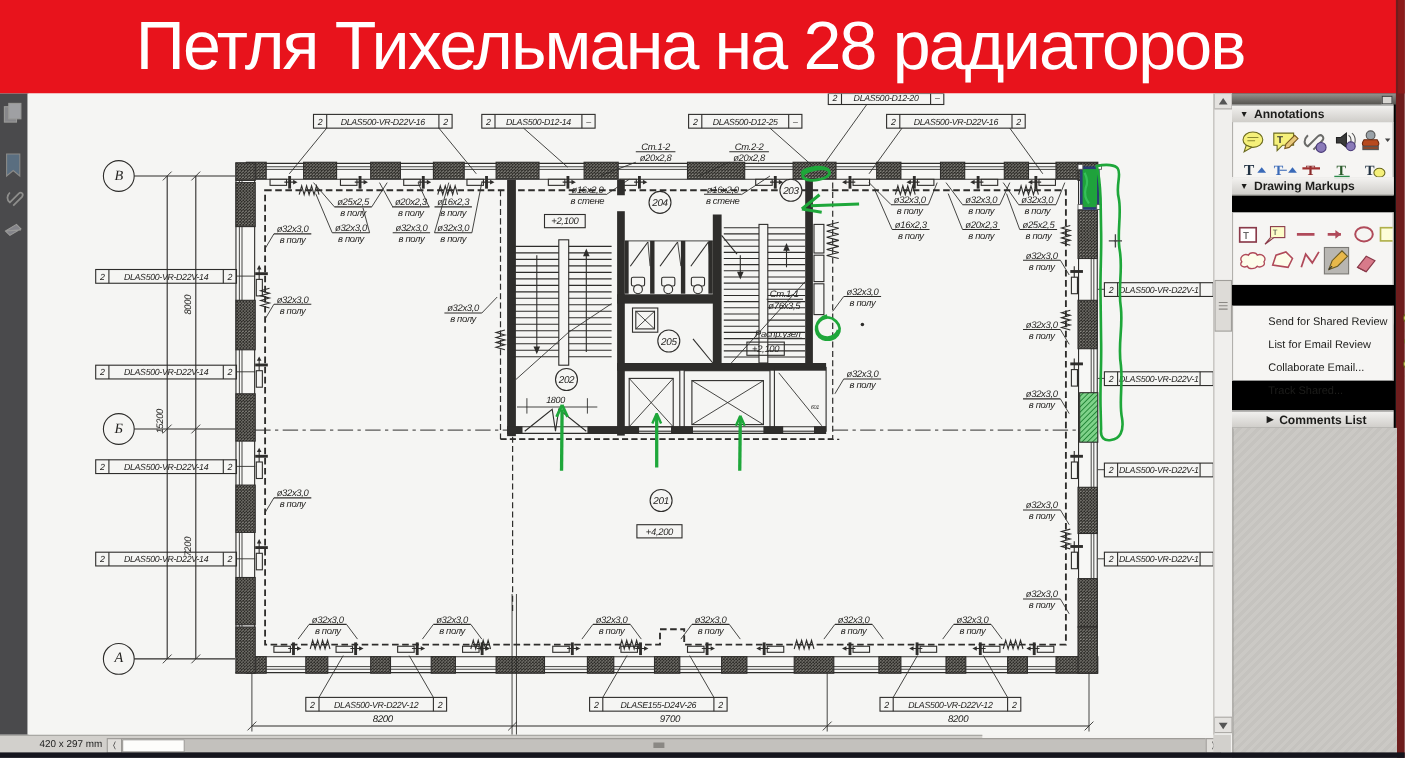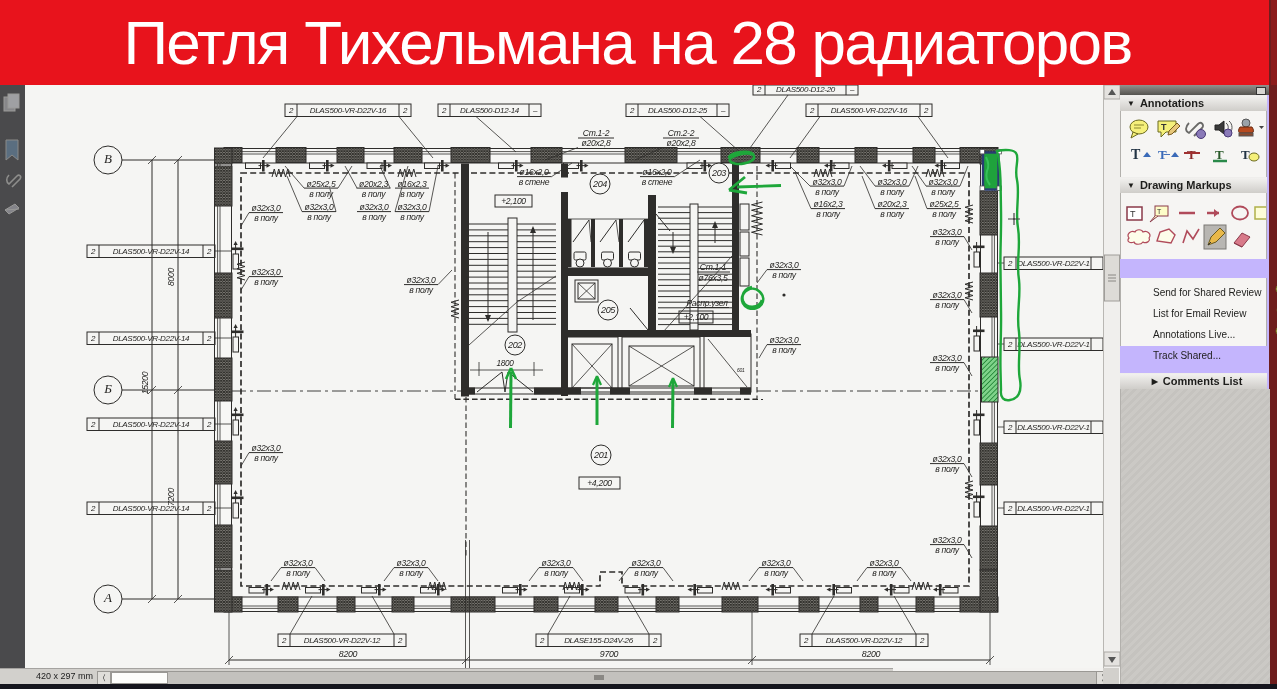--- a/index.html
+++ b/index.html
@@ -1,20 +1,20 @@
 <!DOCTYPE html>
 <html><head><meta charset="utf-8">
 <style>
 html,body{margin:0;padding:0;width:1277px;height:689px;overflow:hidden;background:#f4f3f1;font-family:"Liberation Sans",sans-serif;}
 #banner{position:absolute;left:0;top:0;width:1271px;height:85px;background:#e8131c;color:#fff;
  text-align:center;line-height:86px;font-size:62px;letter-spacing:-1.7px;padding-right:16px;box-sizing:border-box;}
 #sidebar{position:absolute;left:0;top:85px;width:25px;height:583px;background:#4a4a4c;border-right:1px solid #6a6a6c;}
 #paper{position:absolute;left:25px;top:85px;width:1078px;height:583px;background:#f5f5f3;}
 #vscroll{position:absolute;left:1103px;top:85px;width:16px;height:583px;background:#f0efed;border-left:1px solid #b9b7b3;border-right:1px solid #b9b7b3;}
-#panel{position:absolute;left:1120px;top:85px;width:149px;height:604px;background:#c4b5fd;}
+#panel{position:absolute;left:1120px;top:85px;width:149px;height:604px;background:#000000;}
 #rborder{position:absolute;left:1269px;top:0;width:8px;height:689px;background:#6e1d1d;}
 #rborder2{position:absolute;left:1271px;top:0;width:6px;height:85px;background:#8c1b1b;}
 #statusbar{position:absolute;left:0;top:668px;width:893px;height:16px;background:#d2d0cc;border-top:1px solid #a5a3a0;}
 #bottomstrip{position:absolute;left:0;top:684px;width:1277px;height:5px;background:#15151d;}
 .hdr{position:absolute;left:0;width:147px;height:15px;background:linear-gradient(#f2f1ef,#cfcdc9);border-top:1px solid #efeeec;border-bottom:1px solid #96948f;font-size:11px;font-weight:bold;color:#1d1d1b;line-height:15px;}
 .hdr span.tri{display:inline-block;margin:0 5px 0 7px;font-size:8px;vertical-align:1px;}
 .cont{position:absolute;left:0;width:145px;background:#f6f5f3;border-left:1px solid #b2b0ac;border-right:1px solid #b2b0ac;}
 .rvw{position:absolute;left:32px;font-size:10px;color:#1d1d1b;white-space:nowrap;}
 svg text.cad{font-family:"Liberation Sans",sans-serif;font-style:italic;fill:#262523;letter-spacing:-0.3px;}
 svg text.cadI{font-family:"Liberation Serif",serif;font-style:italic;fill:#262523;}
@@ -882,21 +882,21 @@
           <text x="94" y="48" font-size="13" font-weight="bold" fill="#2a5a2a" font-family="Liberation Serif">T</text>
           <path d="M92,50 h14" stroke="#2a8a4a" stroke-width="2.5"></path>
         </g>
 <g>
           <text x="120" y="48" font-size="13" font-weight="bold" fill="#234" font-family="Liberation Serif">T</text>
           <ellipse cx="133" cy="46" rx="5" ry="4" fill="#f5f07a" stroke="#6b6a20"></ellipse>
         </g>
 </svg>
 </div>
 
-<div class="hdr" style="top:92px;"><span class="tri">▼</span>Drawing Markups</div>
+<div class="hdr" style="top:76px;"><span class="tri">▼</span>Drawing Markups</div>
 
 <div class="cont" style="top:108px;height:66px;">
 <svg width="145" height="66" viewBox="0 0 145 66">
 <g transform="translate(0,8)">
 <g>
             <rect x="6" y="6" width="15" height="13" fill="#fff" stroke="#8a3a4a" stroke-width="1.5"></rect>
             <text x="9" y="16" font-size="9" fill="#333">T</text>
           </g>
 <g>
             <rect x="34" y="5" width="13" height="10" fill="#fdfdc8" stroke="#8a3a4a"></rect>
@@ -947,21 +947,21 @@
           <path d="M20,64 q4,-4 8,0" fill="#3a6ab8"></path>
         </g>
 <g>
           <rect x="12" y="70" width="12" height="15" fill="#f8f8f6" stroke="#555"></rect>
           <path d="M14,73 h8 M14,76 h8 M14,79 h5" stroke="#888"></path>
           <ellipse cx="24" cy="70" rx="5" ry="4" fill="#f0e87a" stroke="#6b6a20"></ellipse>
         </g>
 </svg>
 <div class="rvw" style="top:9px;">Send for Shared Review</div>
 <div class="rvw" style="top:30px;">List for Email Review</div>
-<div class="rvw" style="top:51px;">Annotations Live...</div>
+<div class="rvw" style="top:51px;">Collaborate Email...</div>
 <div class="rvw" style="top:72px;">Track Shared...</div>
 </div>
 
 <div class="hdr" style="top:288px;text-align:center;"><span class="tri" style="font-size:8px;">▶</span>Comments List</div>
 
 <div style="position:absolute;left:0;top:304px;width:149px;height:300px;background:repeating-linear-gradient(135deg,#cbc9c5 0 3px,#c5c3bf 3px 6px);border-left:1px solid #b2b0ac;"></div>
 </div>
 
 <div id="statusbar">
 <div style="position:absolute;left:36px;top:2px;font-size:9px;color:#222;">420 x 297 mm</div>

